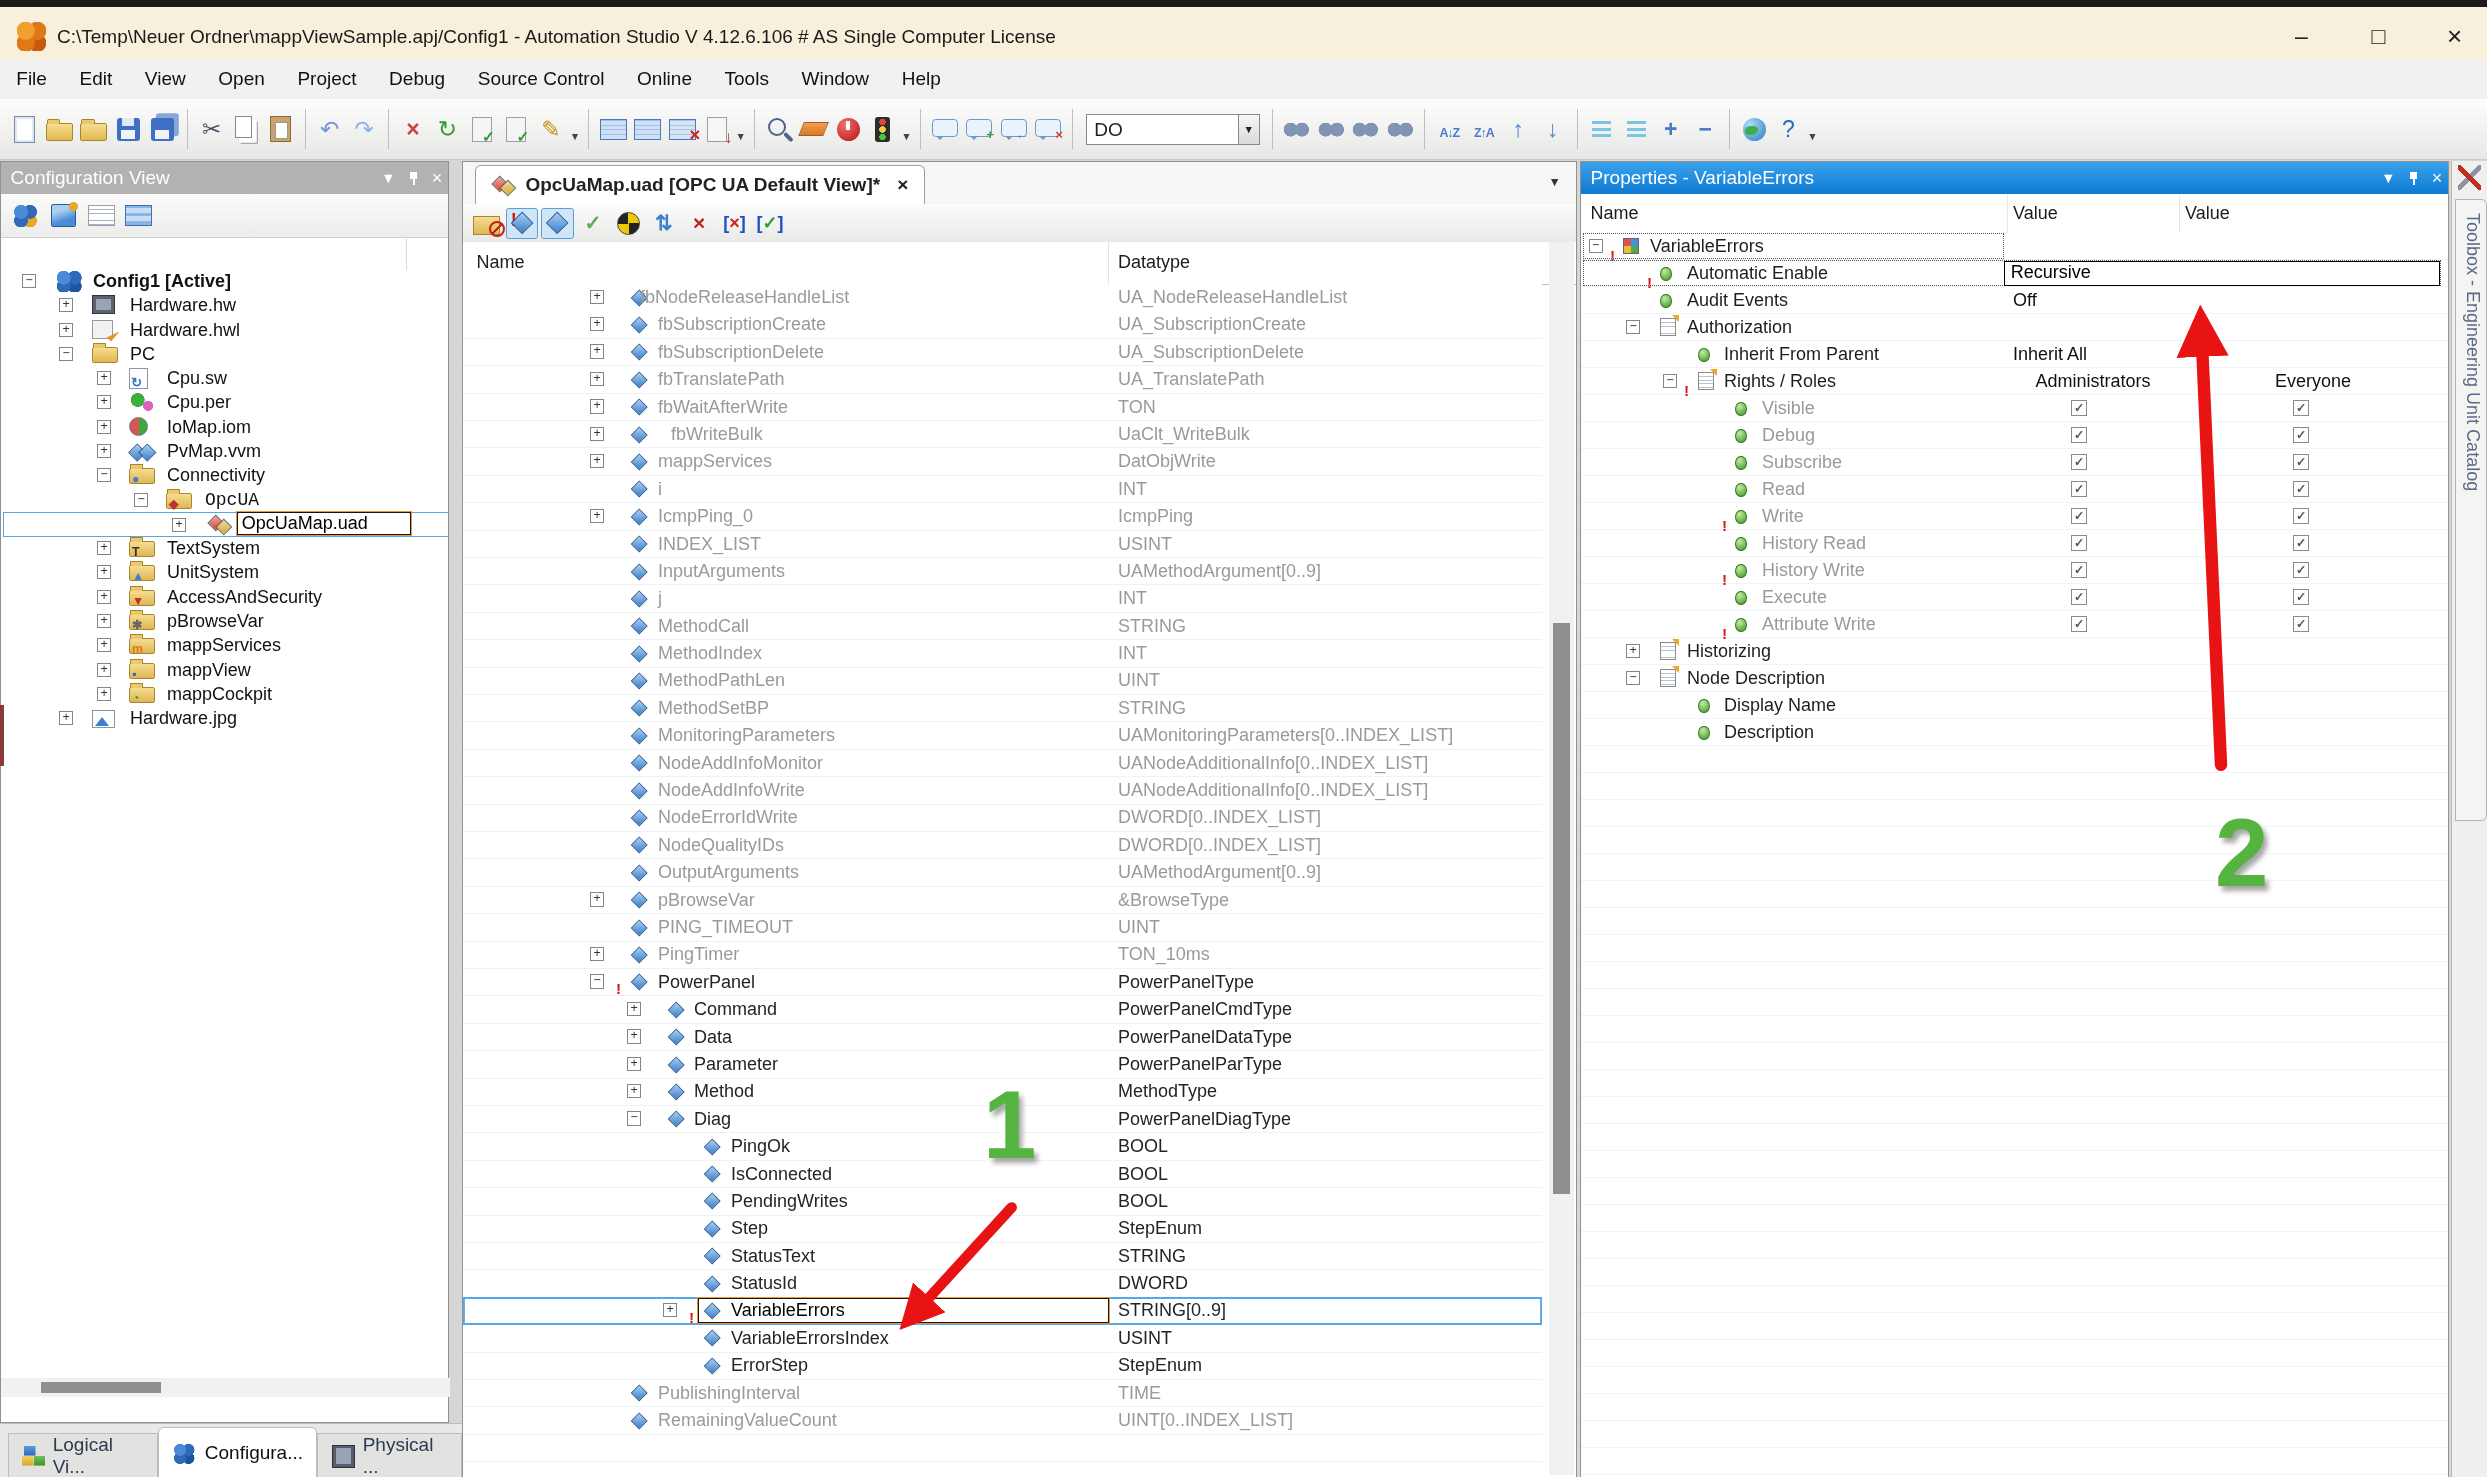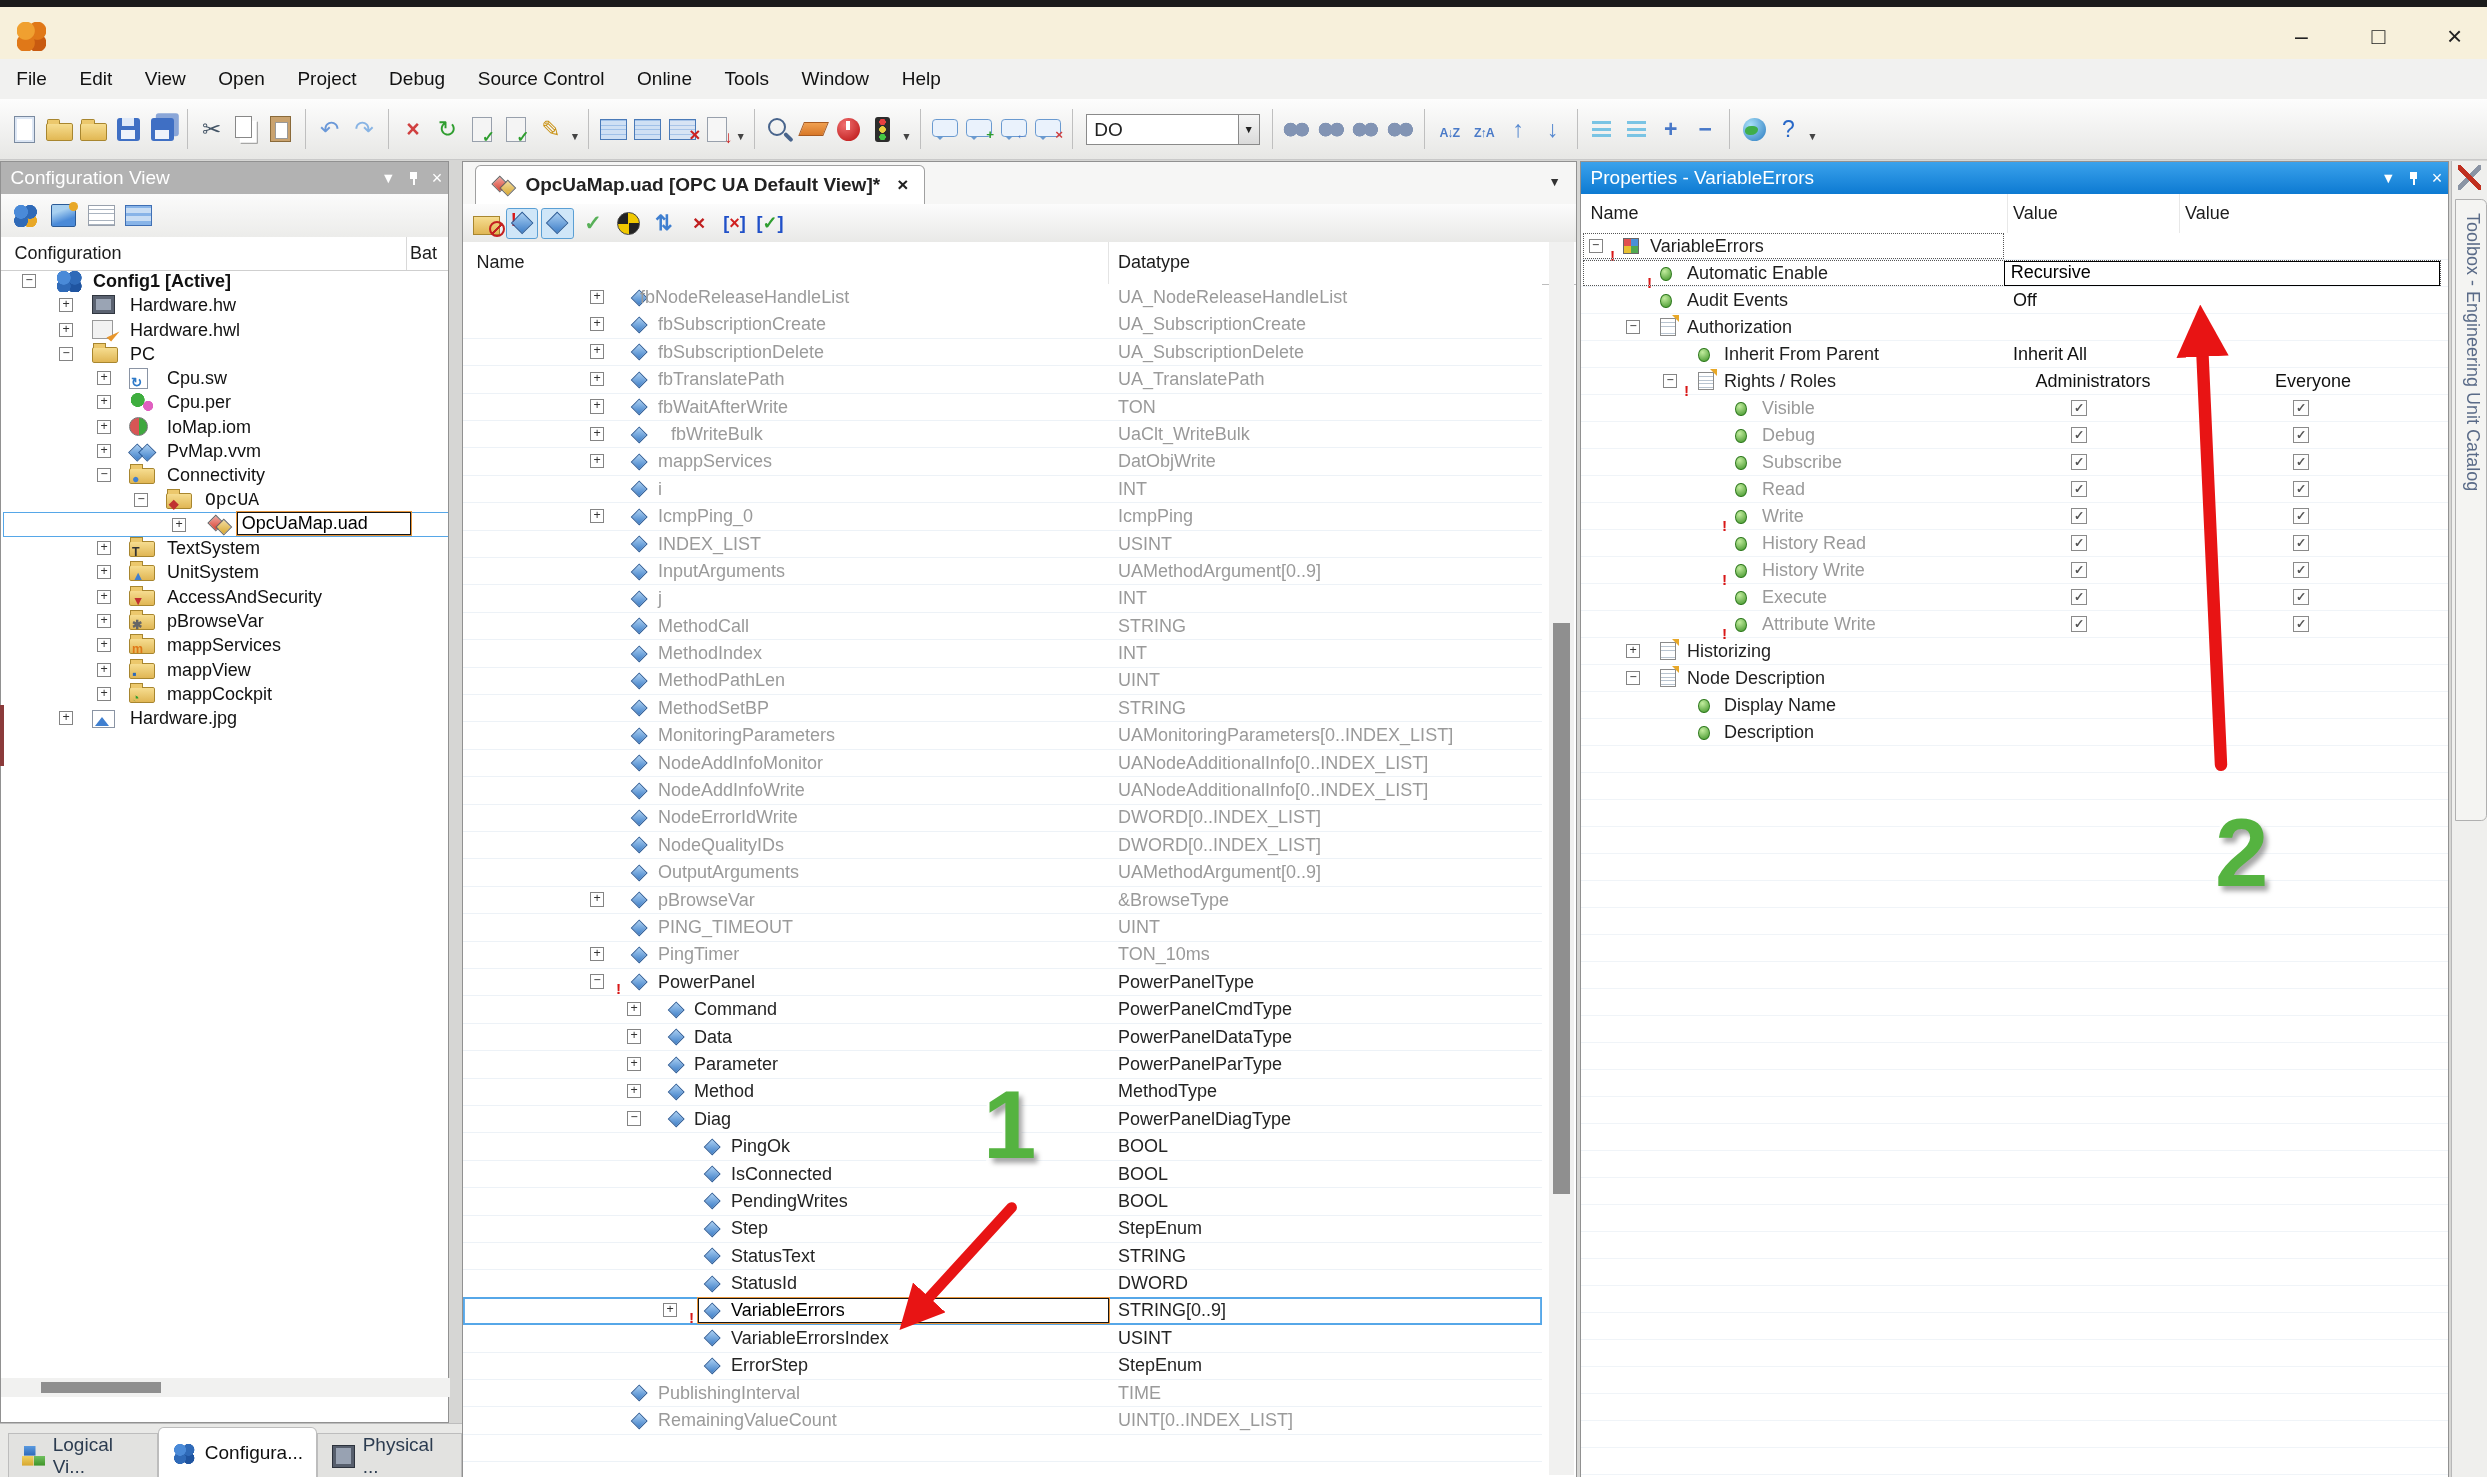--- a/index.html
+++ b/index.html
@@ -211,20 +211,21 @@
   .step-num{position:absolute;z-index:61;font-size:96px;font-weight:bold;color:#55b340;line-height:1;
     -webkit-text-stroke:5.7px #fff;paint-order:stroke fill;text-shadow:3.8px 4.8px 5.7px rgba(0,0,0,0.35);pointer-events:none;}
 </style>
 </head>
 <body>
 
 <div id="screen">
 
   <div id="titlebar">
     <div id="app-icon"></div>
+    <div id="title-text">C:\Temp\Neuer Ordner\mappViewSample.apj/Config1 - Automation Studio V 4.12.6.106 # AS Single Computer License</div>
     <div class="win-btn" style="right:157px;">–</div>
     <div class="win-btn" style="right:80px;">□</div>
     <div class="win-btn" style="right:3.8px;font-size:26px;">×</div>
   </div>
 
   <div id="menubar"><span class="menu-item">File</span><span class="menu-item">Edit</span><span class="menu-item">View</span><span class="menu-item">Open</span><span class="menu-item">Project</span><span class="menu-item">Debug</span><span class="menu-item">Source Control</span><span class="menu-item">Online</span><span class="menu-item">Tools</span><span class="menu-item">Window</span><span class="menu-item">Help</span></div>
 
   <div id="toolbar">
       <span class="tb-group">
         <span class="tb-btn">
@@ -392,24 +393,20 @@
         <span class="cfg-btn">
           <span class="cf-cube"></span>
         </span>
         <span class="cfg-btn">
           <span class="cf-list"></span>
         </span>
         <span class="cfg-btn">
           <span class="cf-grid"></span>
         </span>
       </div>
-    <div id="cfg-colhead">
-      <span class="col1">Configuration</span>
-      <span class="col2">Bat</span>
-    </div>
     <div id="cfg-colsep"></div>
     <div id="cfg-tree">
         <div class="tree-row" style="top: 0px;">
           <span class="xb" style="left: 21px;">−</span>
           <span class="t-ic ti-puzzle" style="left: 54px;"></span>
           <span class="lbl" style="left: 92px; font-weight: bold;">Config1 [Active]</span>
         </div>
         <div class="tree-row" style="top: 24px;">
           <span class="xb" style="left: 58px;">+</span>
           <span class="t-ic ti-chip" style="left: 91px;"></span>

